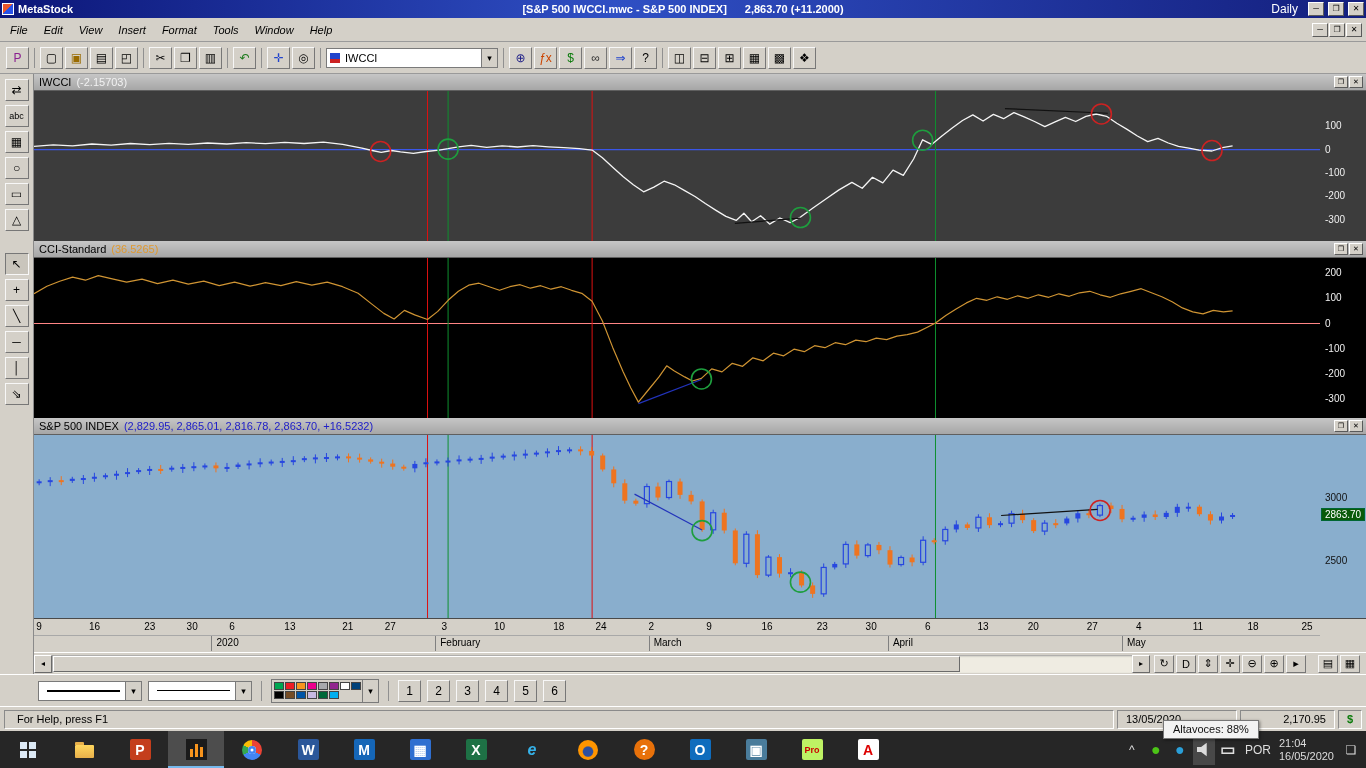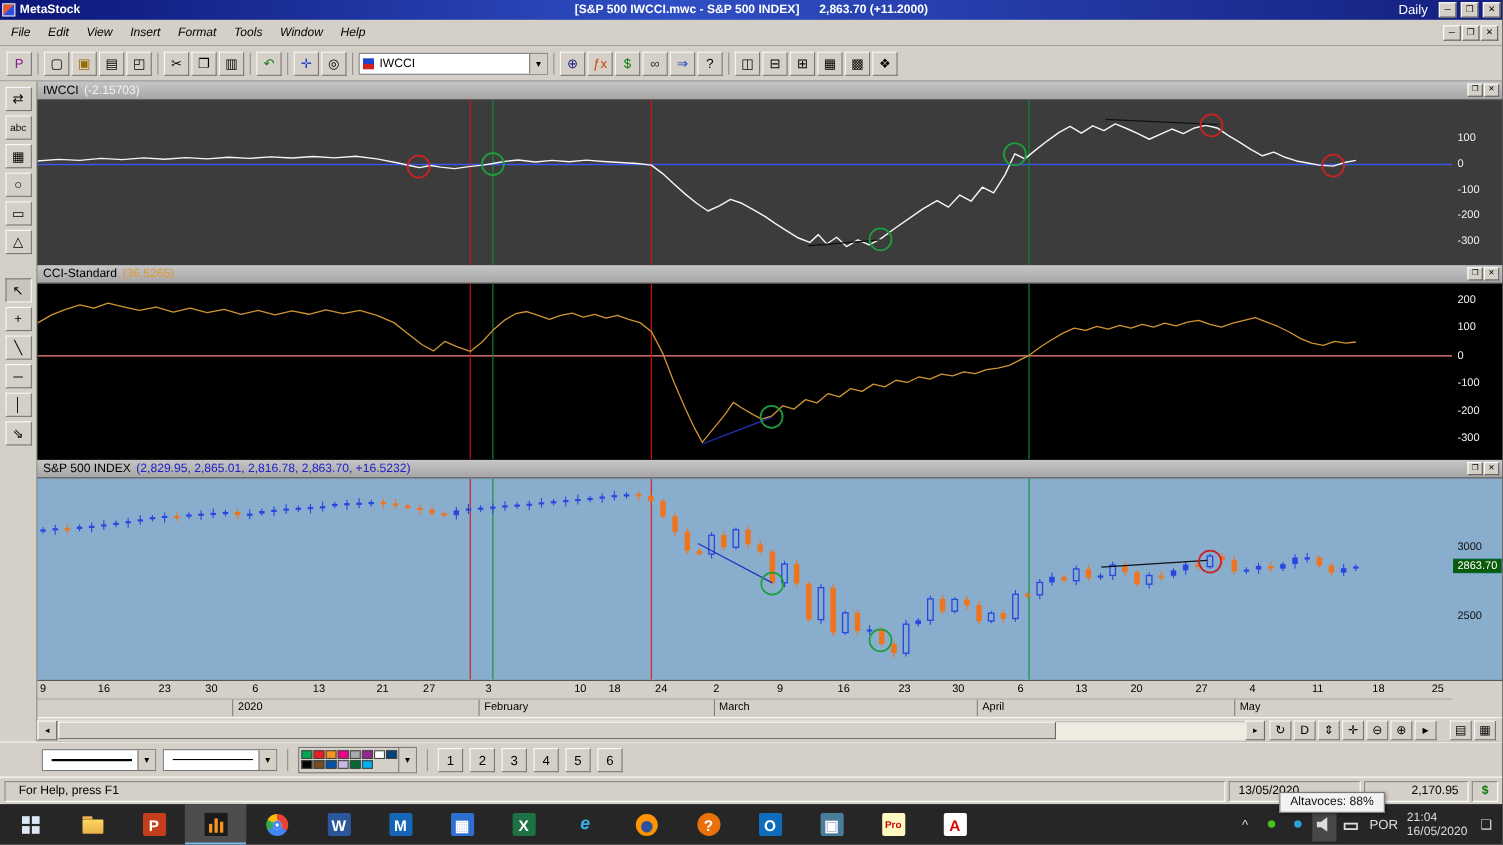--- a/index.html
+++ b/index.html
@@ -530,21 +530,21 @@
         <div id="dates-row">
             <span class="xdate" style="left: 0.4%;">9</span>
             <span class="xdate" style="left: 4.7%;">16</span>
             <span class="xdate" style="left: 9%;">23</span>
             <span class="xdate" style="left: 12.3%;">30</span>
             <span class="xdate" style="left: 15.4%;">6</span>
             <span class="xdate" style="left: 19.9%;">13</span>
             <span class="xdate" style="left: 24.4%;">21</span>
             <span class="xdate" style="left: 27.7%;">27</span>
             <span class="xdate" style="left: 31.9%;">3</span>
-            <span class="xdate" style="left: 36.2%; margin-left: 28px;">10</span>
+            <span class="xdate" style="left: 36.2%;">10</span>
             <span class="xdate" style="left: 40.8%;">18</span>
             <span class="xdate" style="left: 44.1%;">24</span>
             <span class="xdate" style="left: 48%;">2</span>
             <span class="xdate" style="left: 52.5%;">9</span>
             <span class="xdate" style="left: 57%;">16</span>
             <span class="xdate" style="left: 61.3%;">23</span>
             <span class="xdate" style="left: 65.1%;">30</span>
             <span class="xdate" style="left: 69.5%;">6</span>
             <span class="xdate" style="left: 73.8%;">13</span>
             <span class="xdate" style="left: 77.7%;">20</span>
@@ -675,21 +675,21 @@
         <div class="tb-app">
           <span class="gicon tile round" style="color: rgb(255, 255, 255); background: rgb(232, 113, 10);">?</span>
         </div>
         <div class="tb-app">
           <span class="gicon tile" style="color: rgb(255, 255, 255); background: rgb(15, 108, 189);">O</span>
         </div>
         <div class="tb-app">
           <span class="gicon tile" style="color: rgb(255, 255, 255); background: rgb(74, 124, 155);">▣</span>
         </div>
         <div class="tb-app">
-          <span class="gicon tile small-text" style="color: rgb(204, 0, 0); background: #fef9c3;">Pro</span>
+          <span class="gicon tile small-text" style="color: rgb(204, 0, 0); background: #bef264;">Pro</span>
         </div>
         <div class="tb-app">
           <span class="gicon tile" style="color: rgb(221, 0, 0); background: rgb(255, 255, 255);">A</span>
         </div>
       </div>
     <div class="tb-tray" id="tb-tray">
         <div class="tb-tray-item">^</div>
         <div class="tb-tray-item">
           <span class="gicon" style="color: rgb(76, 196, 23);">●</span>
         </div>

